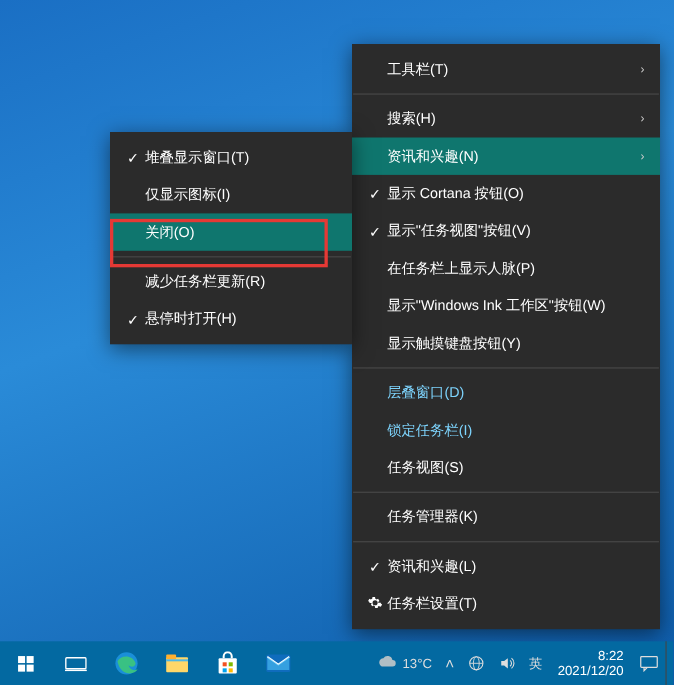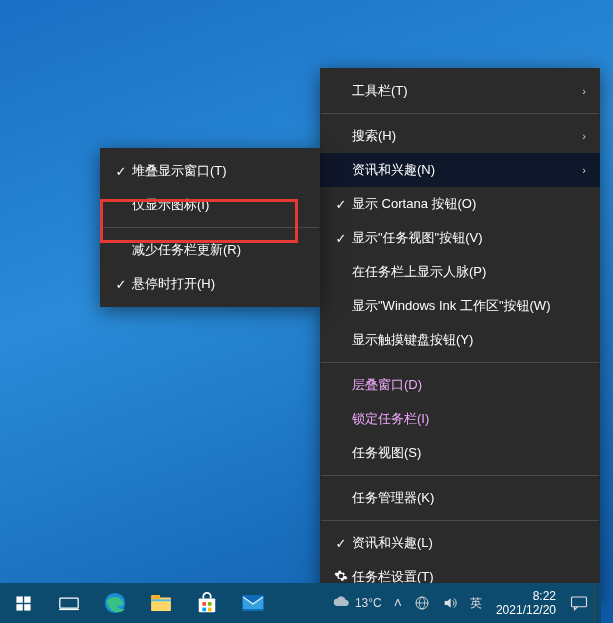--- a/index.html
+++ b/index.html
@@ -17,21 +17,20 @@
     inset: 0;
     background: linear-gradient(160deg, #1a6fc4 0%, #2a8bd8 40%, #0d5aa8 100%);
   }
   
   .menu {
     position: absolute;
     background: #2b2b2b;
     color: #fff;
     box-shadow: 0 4px 18px rgba(0,0,0,.5);
     padding: 6px 0;
-    margin-top: 28px;
   }
   .menu.sub {
     left: 100px;
     top: 120px;
     width: 220px;
   }
   .menu.main {
     left: 320px;
     top: 40px;
     width: 280px;
@@ -52,45 +51,45 @@
   }
   .mi .lbl {
     flex: 1;
     white-space: nowrap;
   }
   .mi .arrow {
     font-size: 11px;
     color: #ccc;
   }
   .mi.hover {
-    background: #0f172a;
+    background: #0f766e;
   }
   .mi.disabled .lbl {
-    color: #f0abfc;
+    color: #7dd3fc;
   }
   .sep {
     height: 1px;
     background: #4a4a4a;
     margin: 5px 1px;
   }
   .redbox {
     position: absolute;
     border: 3px solid #e53935;
     left: 100px;
     top: 199px;
     width: 192px;
     height: 38px;
     pointer-events: none;
   }
   
   .taskbar {
     position: absolute;
-    left: 0; right: 12px; bottom: 0;
+    left: 0; right: 1px; bottom: 0;
     height: 40px;
-    background: #0c4a6e;
+    background: #0369a1;
     display: flex;
     align-items: center;
     color: #fff;
   }
   .tb-left {
     display: flex;
     align-items: center;
     height: 100%;
   }
   .tb-item {
@@ -203,20 +202,24 @@
 </div>
 
 <div class="menu sub">
   <div class="mi">
     <span class="chk">✓</span>
     <span class="lbl">堆叠显示窗口(T)</span>
   </div>
   <div class="mi">
     <span class="chk"></span>
     <span class="lbl">仅显示图标(I)</span>
+  </div>
+  <div class="mi hover">
+    <span class="chk"></span>
+    <span class="lbl">关闭(O)</span>
   </div>
   <div class="sep"></div>
   <div class="mi">
     <span class="chk"></span>
     <span class="lbl">减少任务栏更新(R)</span>
   </div>
   <div class="mi">
     <span class="chk">✓</span>
     <span class="lbl">悬停时打开(H)</span>
   </div>

